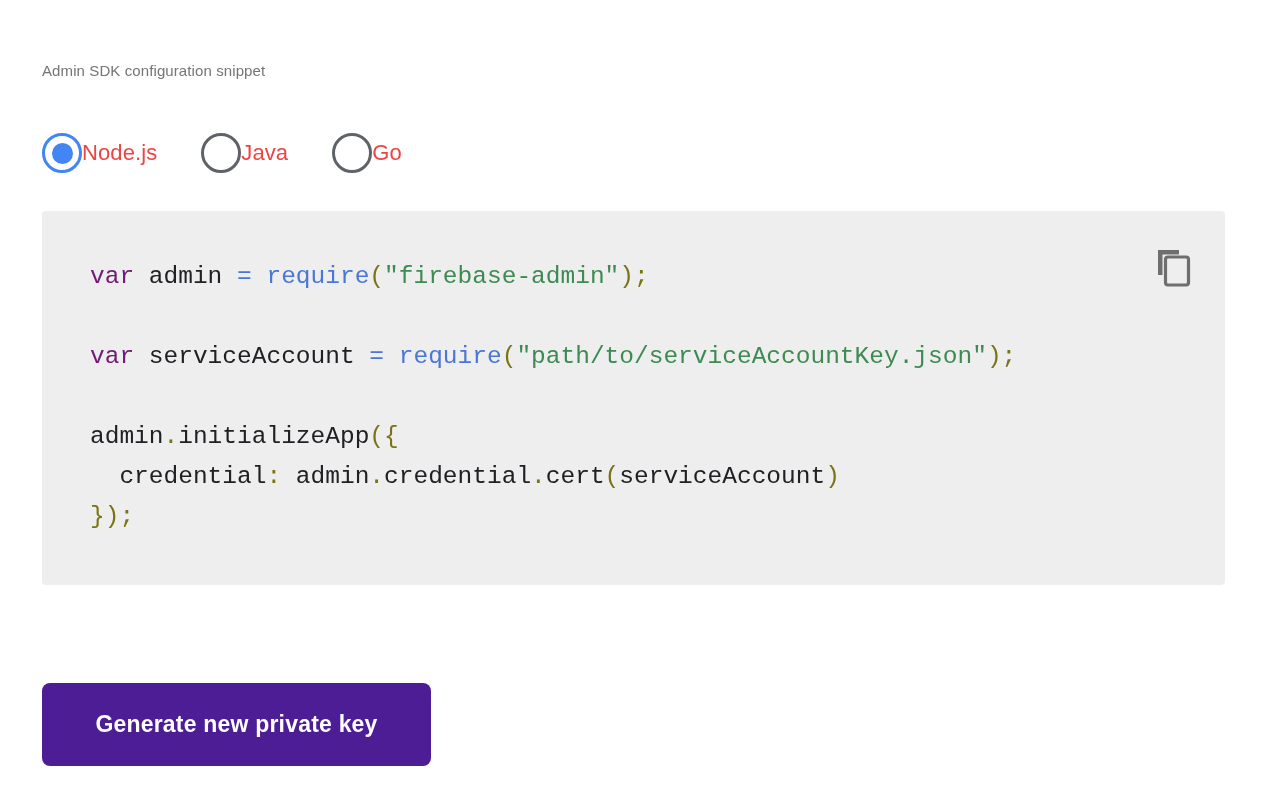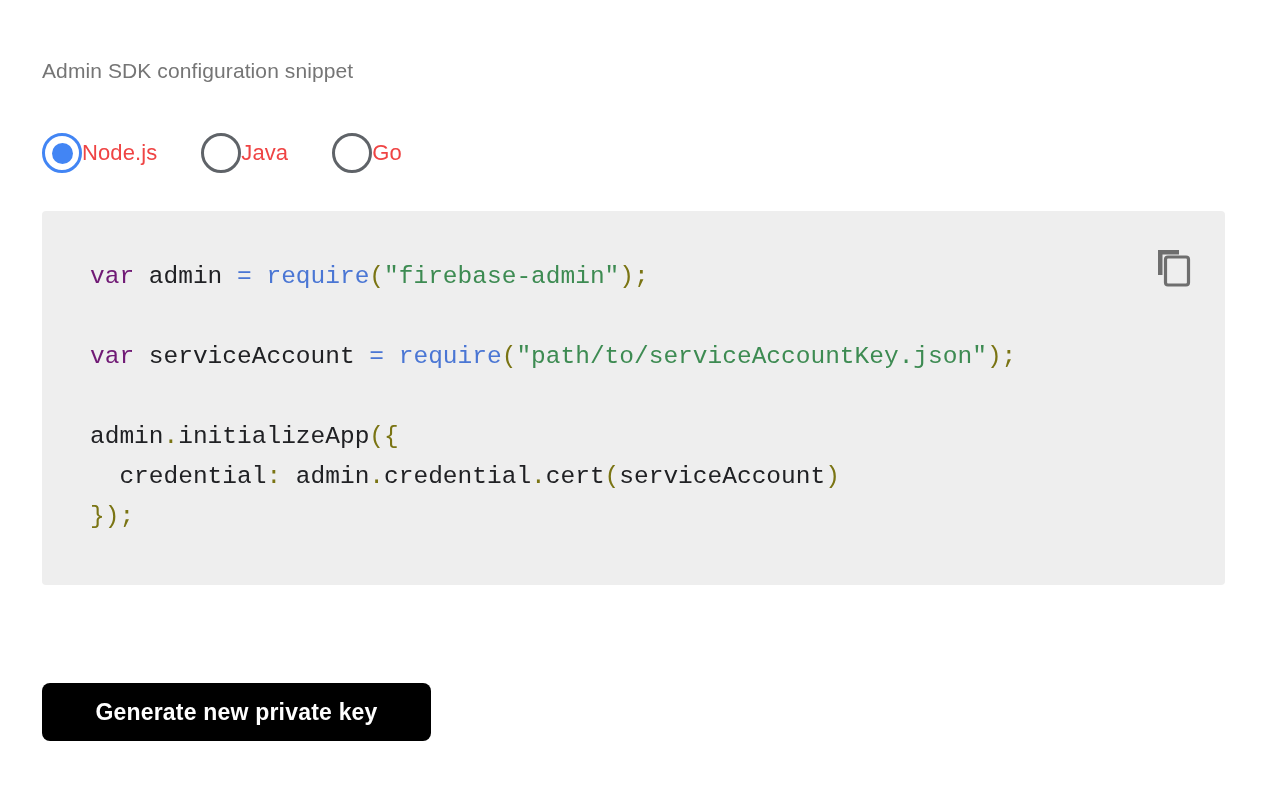--- a/index.html
+++ b/index.html
@@ -22,21 +22,21 @@
     top: 0;
     width: 1266px;
     height: 800px;
   }
 
   
   .section-title {
     position: absolute;
     left: 42px;
     top: 56px;
-    font-size: 21px;
+    font-size: 15px;
     line-height: 30px;
     color: #757575;
     font-weight: 400;
     letter-spacing: 0.1px;
     white-space: nowrap;
   }
 
   
   .radio-group {
     position: absolute;
@@ -130,23 +130,23 @@
     background: transparent;
     border: 0;
     padding: 0;
   }
 
   
   .primary-button {
     position: absolute;
     left: 42px;
     top: 683px;
-    height: 58px;
+    height: 83px;
     min-width: 389px;
-    background: #000000;
+    background: #4c1d95;
     color: #ffffff;
     border: 0;
     border-radius: 8px;
     font-family: "Liberation Sans", sans-serif;
     font-size: 23px;
     font-weight: bold;
     letter-spacing: 0.2px;
     cursor: pointer;
     padding: 0 32px;
     display: flex;

